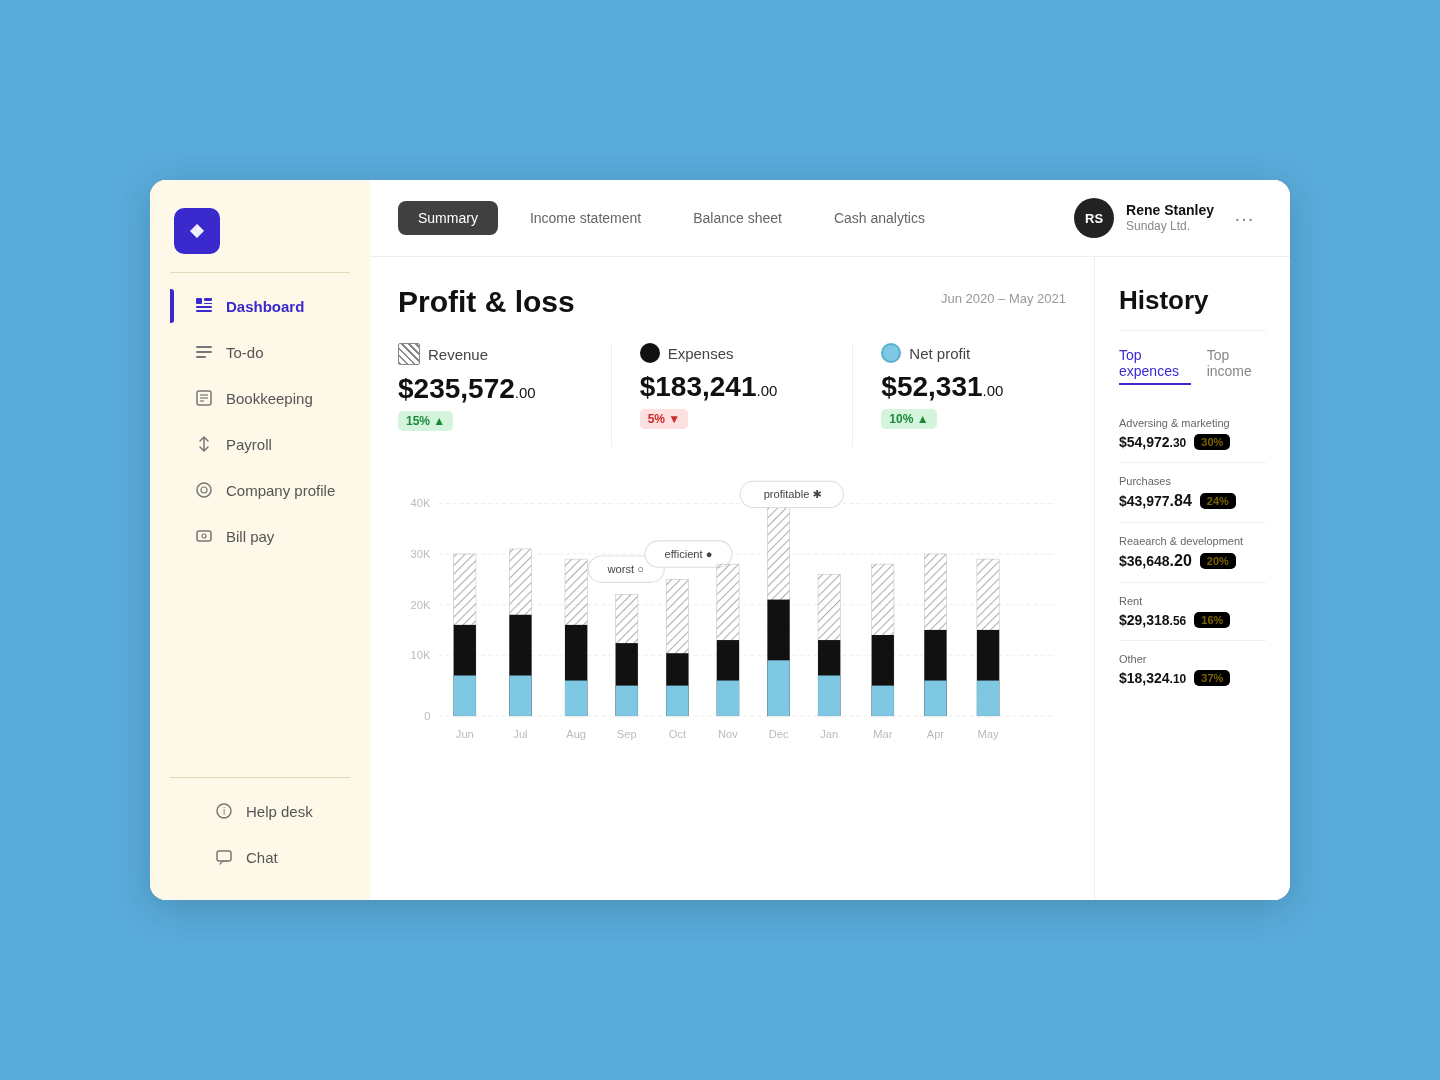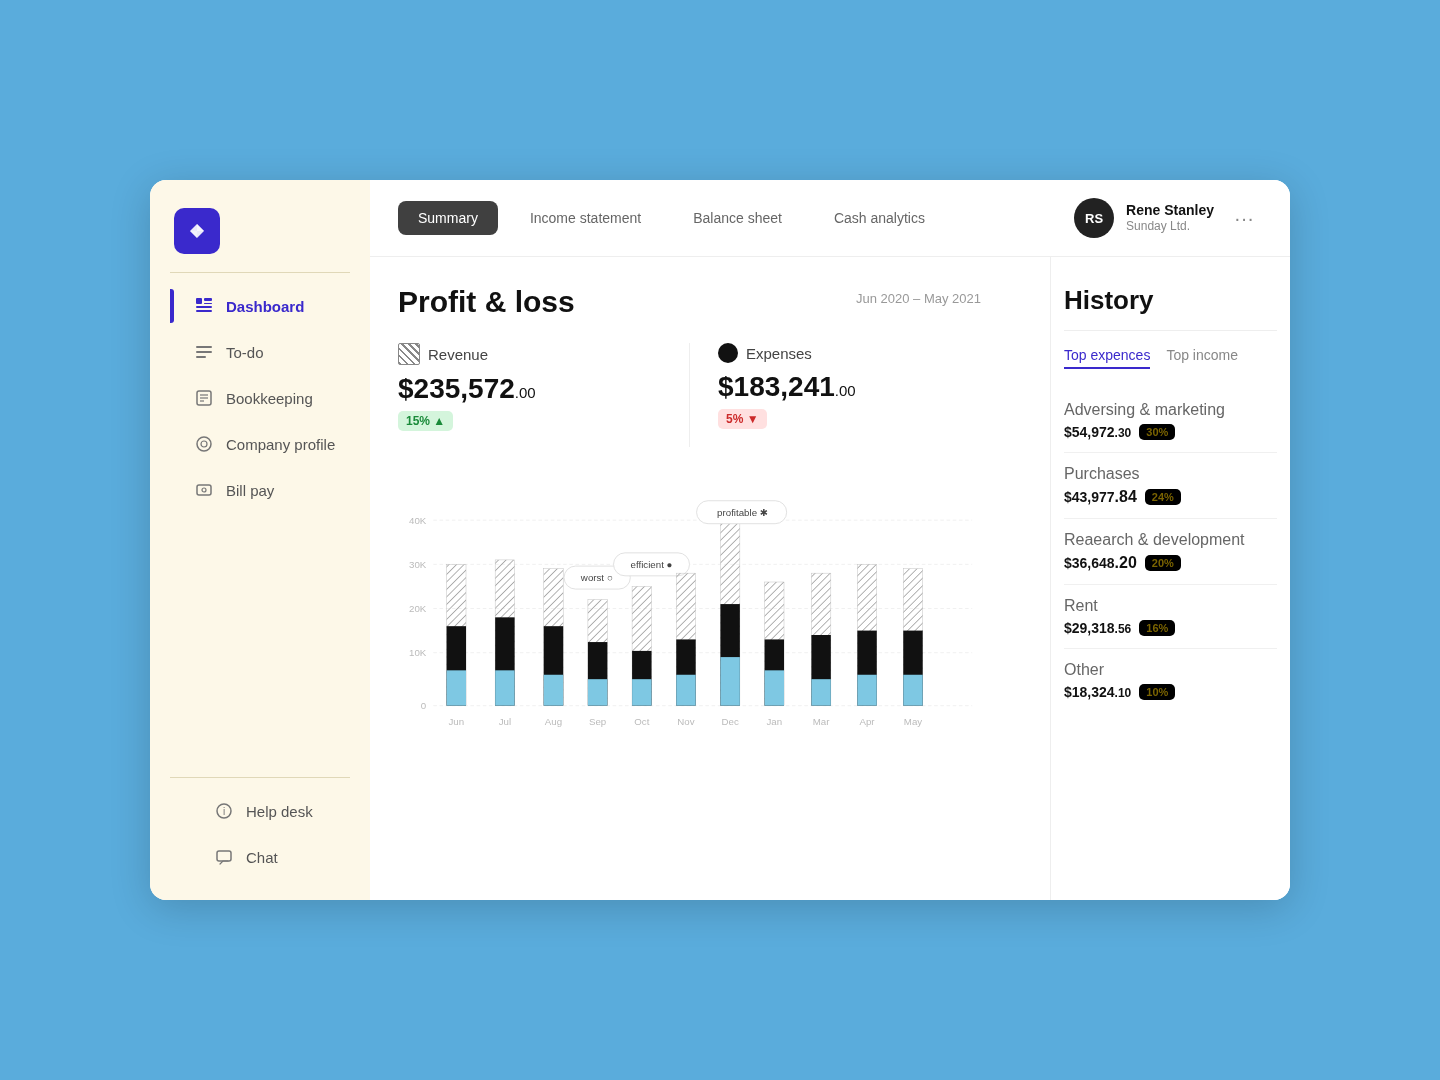--- a/index.html
+++ b/index.html
@@ -229,26 +229,25 @@
     .chart-area {
       position: relative;
       height: 320px;
     }
     .chart-svg {
       width: 100%;
       height: 100%;
     }
     
     .history-panel {
-      width: 240px;
+      width: 196px;
       border-left: 1px solid #eee;
-      padding: 28px 13px;
+      padding: 28px 24px;
       overflow-y: auto;
       flex-shrink: 0;
-      margin-left: 41px;
     }
     .history-title {
       font-size: 26px;
       font-weight: 700;
       color: #111;
       margin-bottom: 14px;
     }
     .history-divider {
       height: 1px;
       background: #eee;
@@ -269,21 +268,21 @@
     .history-tab.active {
       color: #3a29cc;
       border-bottom: 2px solid #3a29cc;
     }
     .expense-item {
       padding: 12px 0;
       border-bottom: 1px solid #f0f0f0;
     }
     .expense-item:last-child { border-bottom: none; }
     .expense-name {
-      font-size: 16px;
+      font-size: 11px;
       color: #666;
       margin-bottom: 5px;
     }
     .expense-row {
       display: flex;
       align-items: center;
       gap: 8px;
     }
     .expense-amount {
       font-size: 14px;
@@ -346,20 +345,28 @@
           <svg width="18" height="18" viewBox="0 0 18 18" fill="none">
             <rect x="2" y="2" width="14" height="14" rx="2" stroke="#777" stroke-width="1.5" fill="none"></rect>
             <line x1="5" y1="6" x2="13" y2="6" stroke="#777" stroke-width="1.2"></line>
             <line x1="5" y1="9" x2="13" y2="9" stroke="#777" stroke-width="1.2"></line>
             <line x1="5" y1="12" x2="9" y2="12" stroke="#777" stroke-width="1.2"></line>
           </svg>
         </span>
         <span>Bookkeeping</span>
       </div>
 
+      <div class="nav-item">
+        <span class="nav-icon">
+          <svg width="18" height="18" viewBox="0 0 18 18" fill="none">
+            <path d="M9 2v14M5 6l4-4 4 4M5 12l4 4 4-4" stroke="#777" stroke-width="1.5" stroke-linecap="round"></path>
+          </svg>
+        </span>
+        <span>Payroll</span>
+      </div>
 
       <div class="nav-item">
         <span class="nav-icon">
           <svg width="18" height="18" viewBox="0 0 18 18" fill="none">
             <circle cx="9" cy="9" r="7" stroke="#777" stroke-width="1.5" fill="none"></circle>
             <circle cx="9" cy="9" r="3" stroke="#777" stroke-width="1.2" fill="none"></circle>
           </svg>
         </span>
         <span>Company profile</span>
       </div>
@@ -441,20 +448,30 @@
             <div class="metric-label-row">
               <div style="width:20px;height:20px;background:#111;border-radius:50%;"></div>
               <span class="metric-label">Expenses</span>
             </div>
             <div class="metric-value">
               <span>$183,241</span><span style="font-size:15px;font-weight:500;">.00</span>
             </div>
             <span class="badge badge-red">5% ▼</span>
           </div>
 
+          <div class="metric-card">
+            <div class="metric-label-row">
+              <div style="width:20px;height:20px;background:#7ec8e3;border-radius:50%;border:2px solid #5ab0cc;"></div>
+              <span class="metric-label">Net profit</span>
+            </div>
+            <div class="metric-value">
+              <span>$52,331</span><span style="font-size:15px;font-weight:500;">.00</span>
+            </div>
+            <span class="badge badge-green">10% ▲</span>
+          </div>
         </div>
 
         <div class="chart-area">
           <svg class="chart-svg" viewBox="0 0 660 300" xmlns="http://www.w3.org/2000/svg">
             <defs>
               <pattern id="hatch" patternUnits="userSpaceOnUse" width="6" height="6" patternTransform="rotate(45)">
                 <line x1="0" y1="0" x2="0" y2="6" stroke="#aaa" stroke-width="2"></line>
               </pattern>
             </defs>
 
@@ -581,19 +598,19 @@
             </span>
             <span class="expense-pct pct-yellow">16%</span>
           </div>
         </div>
         <div class="expense-item">
           <div class="expense-name">Other</div>
           <div class="expense-row">
             <span class="expense-amount">
               <span>$18,324</span><span style="font-size:12px;">.10</span>
             </span>
-            <span class="expense-pct pct-yellow">10%</span>
+            <span class="expense-pct pct-yellow">37%</span>
           </div>
         </div>
       </div>
     </div>
   </div>
 </div>
 
 </body></html>

